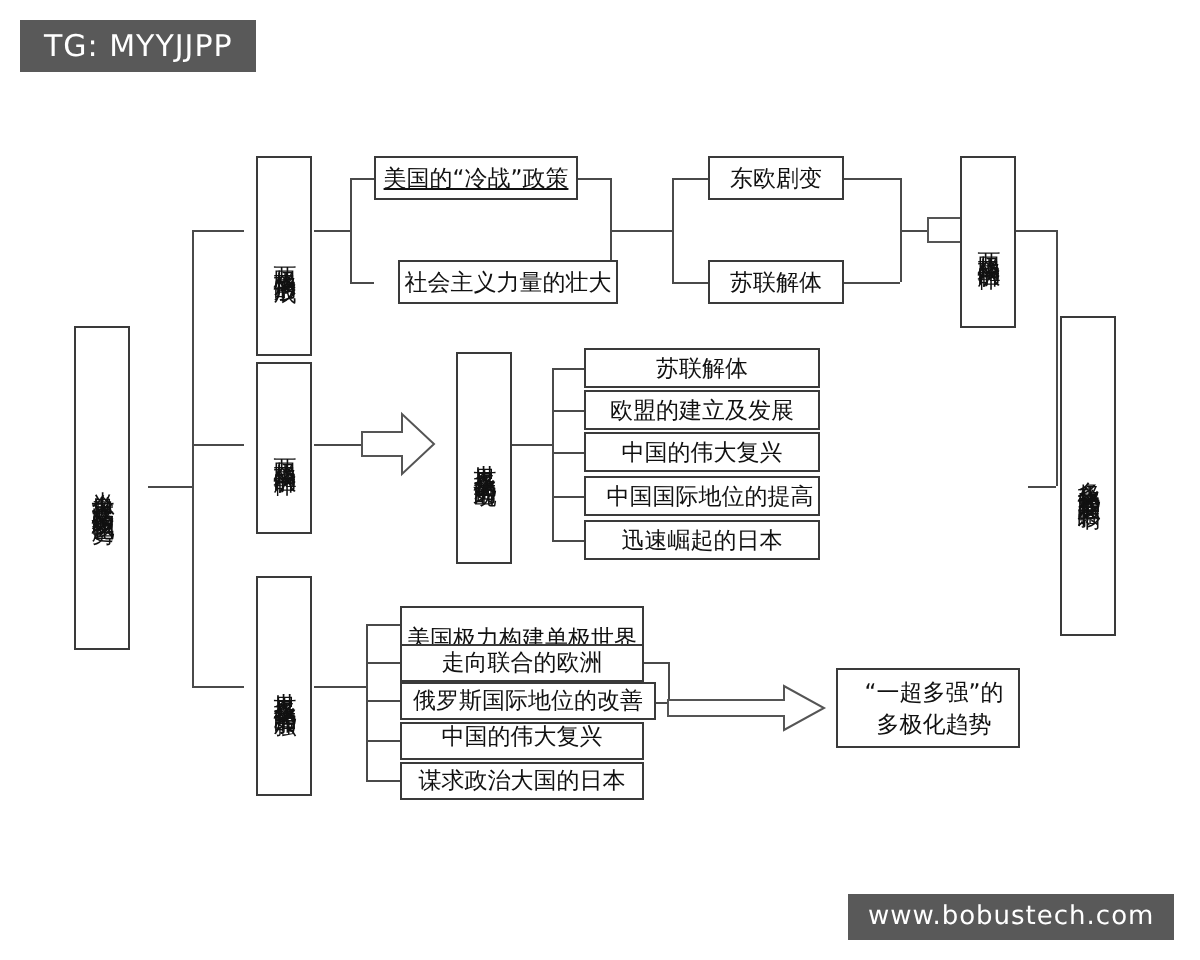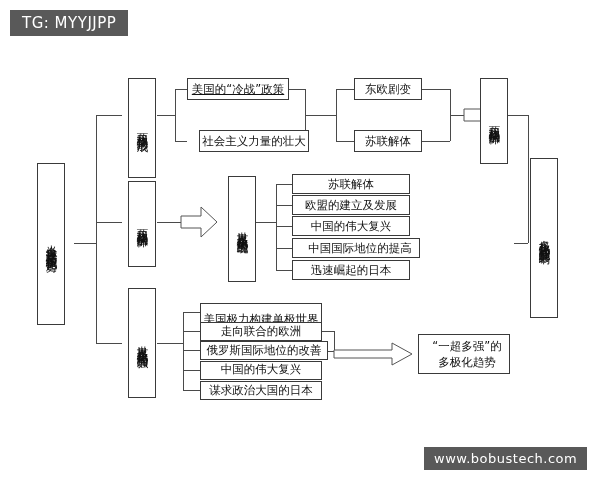--- a/index.html
+++ b/index.html
@@ -184,21 +184,21 @@
 
   <div class="node vert" style="left:480px; top:78px; width:28px; height:86px;">两极格局的解体</div>
 
   <div class="node vert" style="left:128px; top:181px; width:28px; height:86px;">两极格局的解体</div>
 
   <div class="node vert" style="left:228px; top:176px; width:28px; height:106px;">世界多极化趋势的出现</div>
 
   <div class="node horiz" style="left:292px; top:174px; width:118px; height:20px;">苏联解体</div>
   <div class="node horiz" style="left:292px; top:195px; width:118px; height:20px;">欧盟的建立及发展</div>
   <div class="node horiz" style="left:292px; top:216px; width:118px; height:20px;">中国的伟大复兴</div>
-  <div class="node horiz" style="left:292px; top:238px; width:128px; height:20px;padding-left:12px;">中国国际地位的提高</div>
+  <div class="node horiz" style="left:292px; top:238px; width:118px; height:20px;padding-left:12px;">中国国际地位的提高</div>
   <div class="node horiz" style="left:292px; top:260px; width:118px; height:20px;">迅速崛起的日本</div>
 
   <div class="node vert" style="left:128px; top:288px; width:28px; height:110px;">世界多极化趋势的加强</div>
 
   <div class="node horiz" style="left:200px; top:303px; width:122px; height:32px;">美国极力构建单极世界</div>
   <div class="node horiz" style="left:200px; top:322px; width:122px; height:19px;">走向联合的欧洲</div>
   <div class="node horiz" style="left:200px; top:341px; width:128px; height:19px;">俄罗斯国际地位的改善</div>
   <div class="node horiz" style="left:200px; top:361px; width:122px; height:19px;font-family:Liberation Mono, monospace;">中国的伟大复兴</div>
   <div class="node horiz" style="left:200px; top:381px; width:122px; height:19px;">谋求政治大国的日本</div>
 

